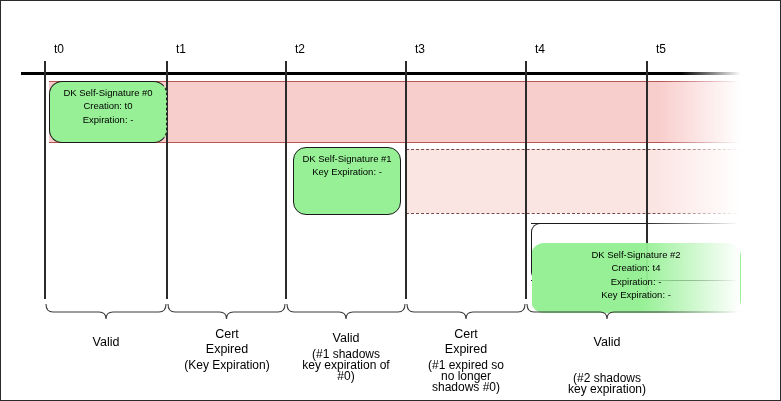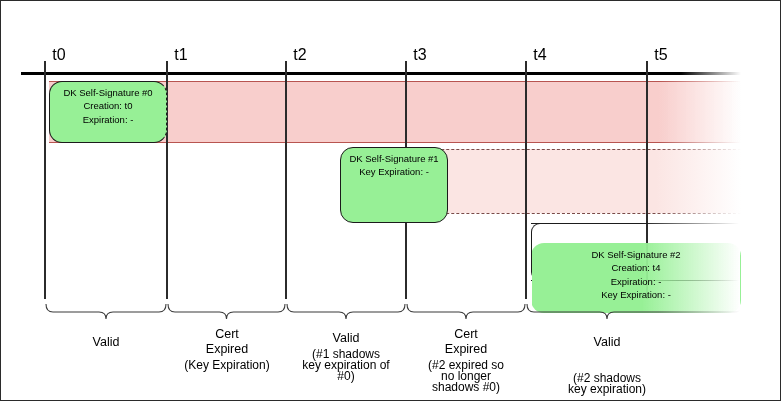--- a/index.html
+++ b/index.html
@@ -33,22 +33,22 @@
   
   .tick-line {
     position: absolute;
     width: 2px;
     background: #2b2b2b;
     top: 60px;
     height: 238px;
   }
   .tick-label {
     position: absolute;
-    top: 48px;
-    font-size: 16px;
+    top: 42px;
+    font-size: 12px;
     line-height: 12px;
     transform: translateX(-50%);
     white-space: nowrap;
     padding-left: 28px;
   }
 
   
   .band {
     position: absolute;
     box-sizing: border-box;
@@ -115,23 +115,22 @@
     top: 80px;
     width: 118px;
     height: 62px;
     background: #97f096;
     border-right: 1px dashed #1b1b1b;
   }
   .sigbox-1 {
     left: 292px;
     top: 146px;
     width: 108px;
-    height: 76px;
+    height: 68px;
     background: #97f096;
-    margin-left: 47px;
   }
   .sigbox-2 {
     left: 530px;
     top: 222px;
     width: 210px;
     height: 70px;
     border: 1px solid rgba(0,0,0,0);
     background: linear-gradient(to right,
        #97f096 0px, #97f096 110px, rgba(151,240,150,0) 208px);
     margin-top: 20px;
@@ -279,21 +278,21 @@
   <div class="period-label" style="left:345px;top:330px">
     <span class="period-title">Valid</span>
     <span class="period-note">(#1 shadows</span>
     <span class="period-note" style="margin-top:0">key expiration of</span>
     <span class="period-note" style="margin-top:0">#0)</span>
   </div>
 
   <div class="period-label" style="left:465px;top:326px">
     <span class="period-title">Cert</span>
     <span class="period-title">Expired</span>
-    <span class="period-note">(#2 expired so</span>
+    <span class="period-note">(#1 expired so</span>
     <span class="period-note" style="margin-top:0">no longer</span>
     <span class="period-note" style="margin-top:0">shadows #0)</span>
   </div>
 
   <div class="period-label" style="left:606px;top:334px">
     <span class="period-title">Valid</span>
     <span class="period-note" style="margin-top:23px">(#2 shadows</span>
     <span class="period-note" style="margin-top:0">key expiration)</span>
   </div>
 

